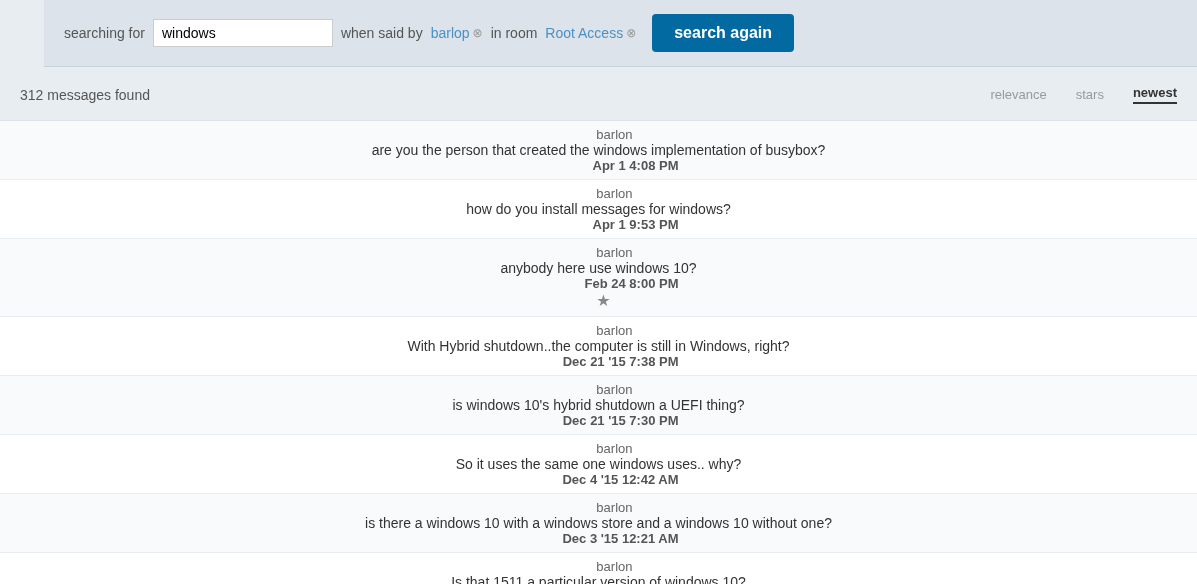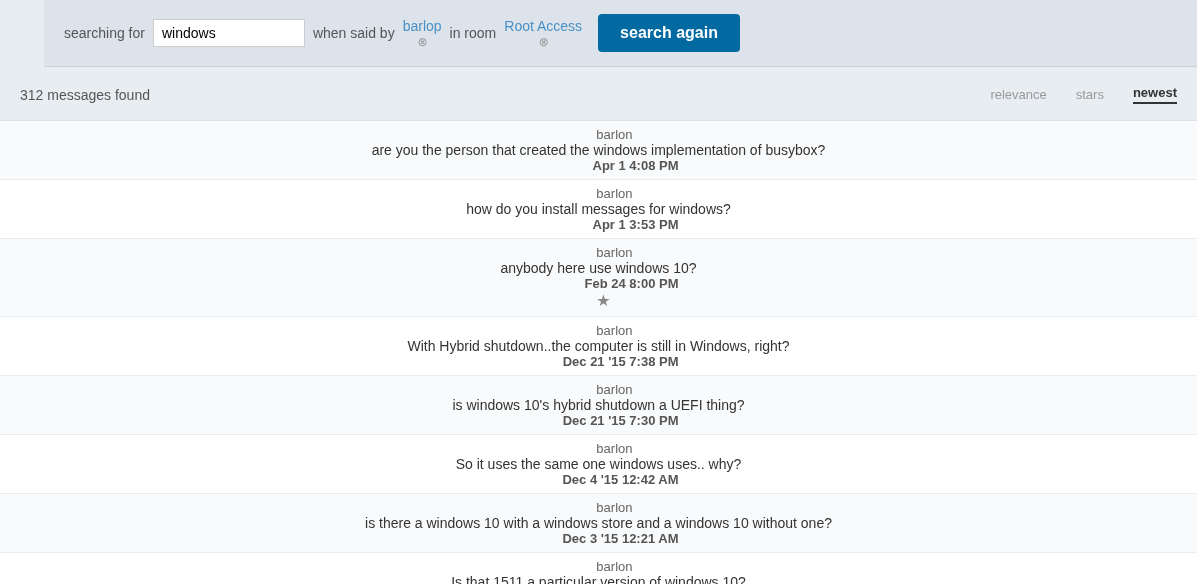--- a/index.html
+++ b/index.html
@@ -31,31 +31,30 @@
       color: #555;
       font-size: 14px;
       white-space: nowrap;
     }
 
     .search-input {
       border: 1px solid #ccc;
       background: #fff;
       padding: 5px 8px;
       font-size: 14px;
-      width: 152px;
+      width: 180px;
       outline: none;
     }
 
     .filter-tag {
       display: inline-flex;
       align-items: center;
       color: #4a90c4;
       font-size: 14px;
       gap: 2px;
-      flex-direction: column;
     }
 
     .filter-tag .close-x {
       color: #999;
       font-size: 12px;
       cursor: pointer;
       margin-left: 1px;
       line-height: 1;
     }
 
@@ -191,21 +190,21 @@
 
   <div class="message-row">
     <span class="message-author">barlon</span>
     <span class="message-text">are you the person that created the windows implementation of busybox?</span>
     <span class="message-time">Apr 1 4:08 PM</span>
   </div>
 
   <div class="message-row">
     <span class="message-author">barlon</span>
     <span class="message-text">how do you install messages for windows?</span>
-    <span class="message-time">Apr 1 3:53 PM</span>
+    <span class="message-time">Apr 1 9:53 PM</span>
   </div>
 
   <div class="message-row">
     <span class="message-author">barlon</span>
     <span class="message-text">anybody here use windows 10?</span>
     <span class="message-time">Feb 24 8:00 PM</span>
     <span class="star-icon">★</span>
   </div>
 
   <div class="message-row">

